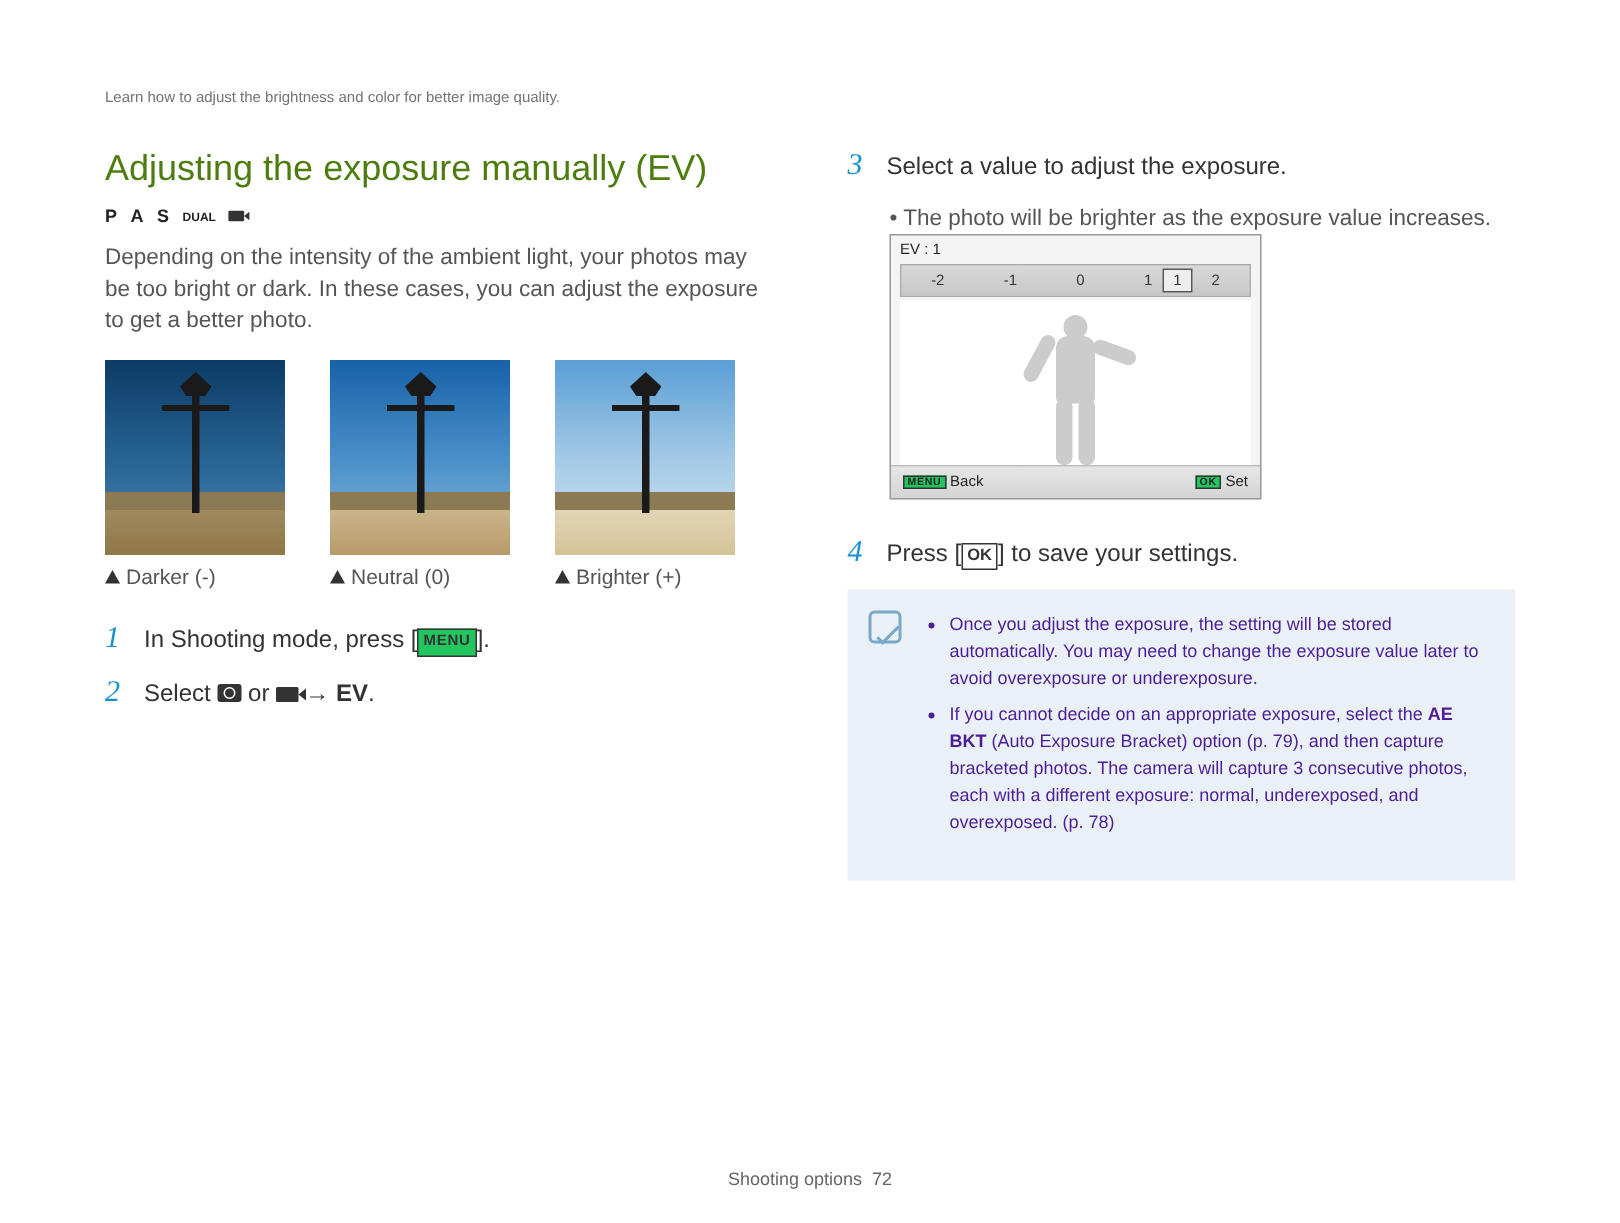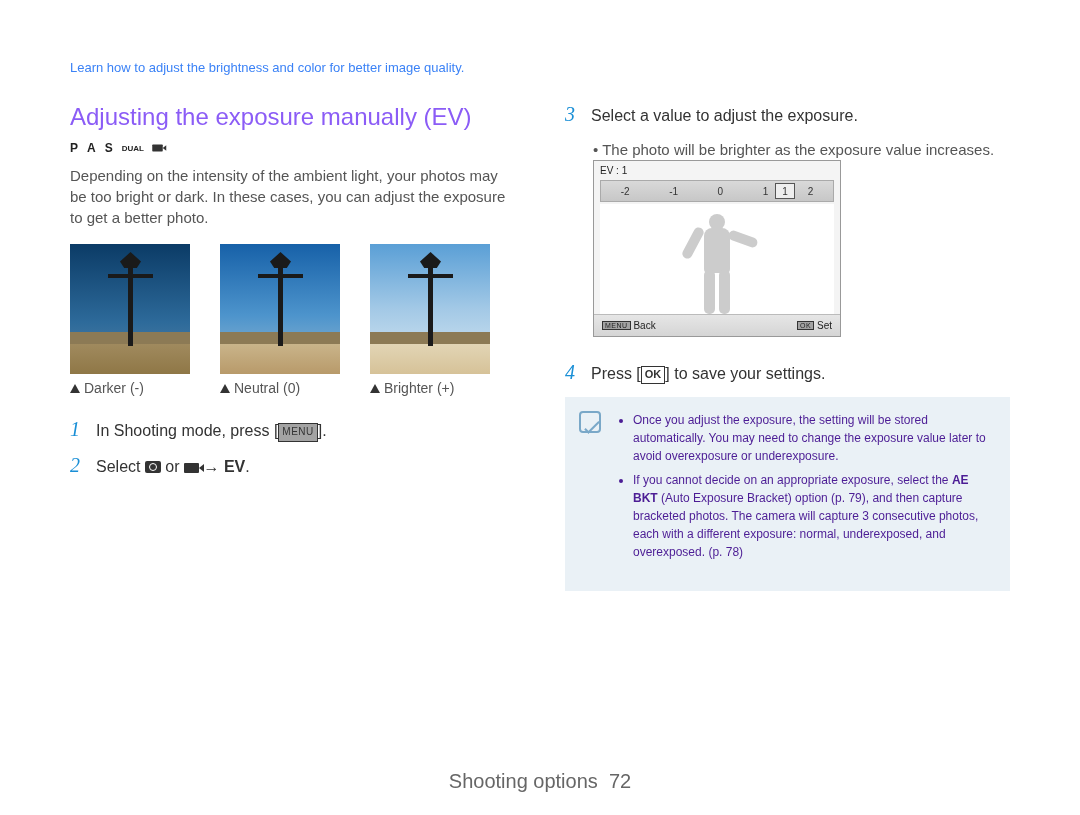--- a/index.html
+++ b/index.html
@@ -16,35 +16,35 @@
   }
   .page-title {
     font-size: 40px;
     font-weight: 300;
     color: #1a8fd6;
     letter-spacing: -0.5px;
     margin-bottom: 8px;
     font-stretch: condensed;
   }
   .intro {
-    font-size: 13px;
-    color: #3b82f6;
+    font-size: 10px;
+    color: #737373;
     margin-bottom: 28px;
   }
   .columns {
     display: flex;
     gap: 50px;
   }
   .col {
     flex: 1;
     min-width: 0;
   }
   .section-heading {
     font-size: 24px;
-    color: #8b5cf6;
+    color: #4d7c0f;
     font-weight: 400;
     margin-bottom: 10px;
   }
   .mode-icons {
     font-size: 12px;
     color: #222;
     letter-spacing: 3px;
     font-weight: bold;
     margin-bottom: 10px;
     display: flex;
@@ -130,25 +130,25 @@
     font-style: italic;
     font-family: Georgia, 'Times New Roman', serif;
     width: 16px;
     flex-shrink: 0;
   }
   .step-body { line-height:1.45; }
   .btn-box {
     display:inline-block;
     border:1px solid #333;
     font-size:10px;
-    font-weight:normal;
+    font-weight:bold;
     padding:1px 3px;
     vertical-align: 1px;
     letter-spacing:0.5px;
-    background:#a3a3a3;
+    background:#22c55e;
   }
   .icon-cam {
     display:inline-block; width:16px; height:12px;
     background:#333; position:relative; vertical-align:-1px;
     border-radius:2px;
   }
   .icon-cam::before {
     content:""; position:absolute; top:2px; left:4px;
     width:6px; height:6px; border:1px solid #fff; border-radius:50%;
   }
@@ -261,21 +261,21 @@
   }
   .note-ico::after {
     content:"";
     position:absolute; right:2px; top:3px;
     width:2px; height:2px;
   }
   .note-box ul { list-style: disc; padding-left: 16px; }
   .note-box li { margin-bottom: 6px; }
   .footer {
     position:absolute; bottom:22px; left:0; right:0;
-    text-align:center; font-size:20px; color:#666;
+    text-align:center; font-size:12px; color:#666;
   }
   .ok-box {
     display:inline-block;
     font-size:11px; font-weight:bold;
     border:1px solid #333;
     padding:0 3px;
     vertical-align:1px;
   }
 </style>
 </head>

